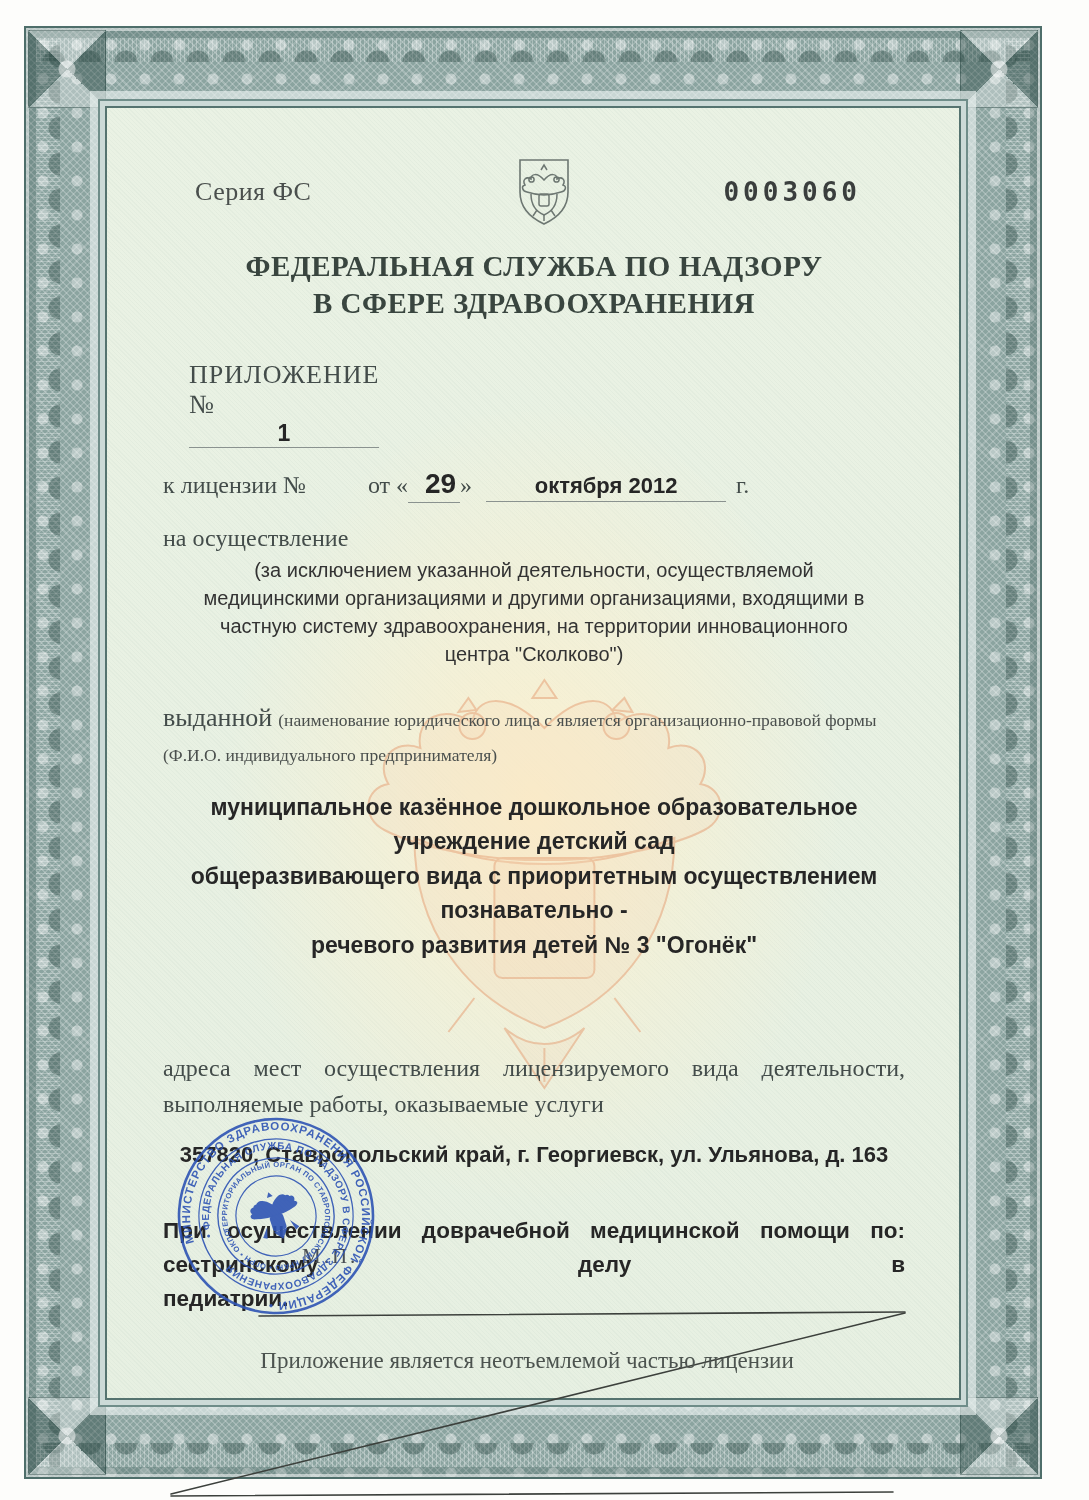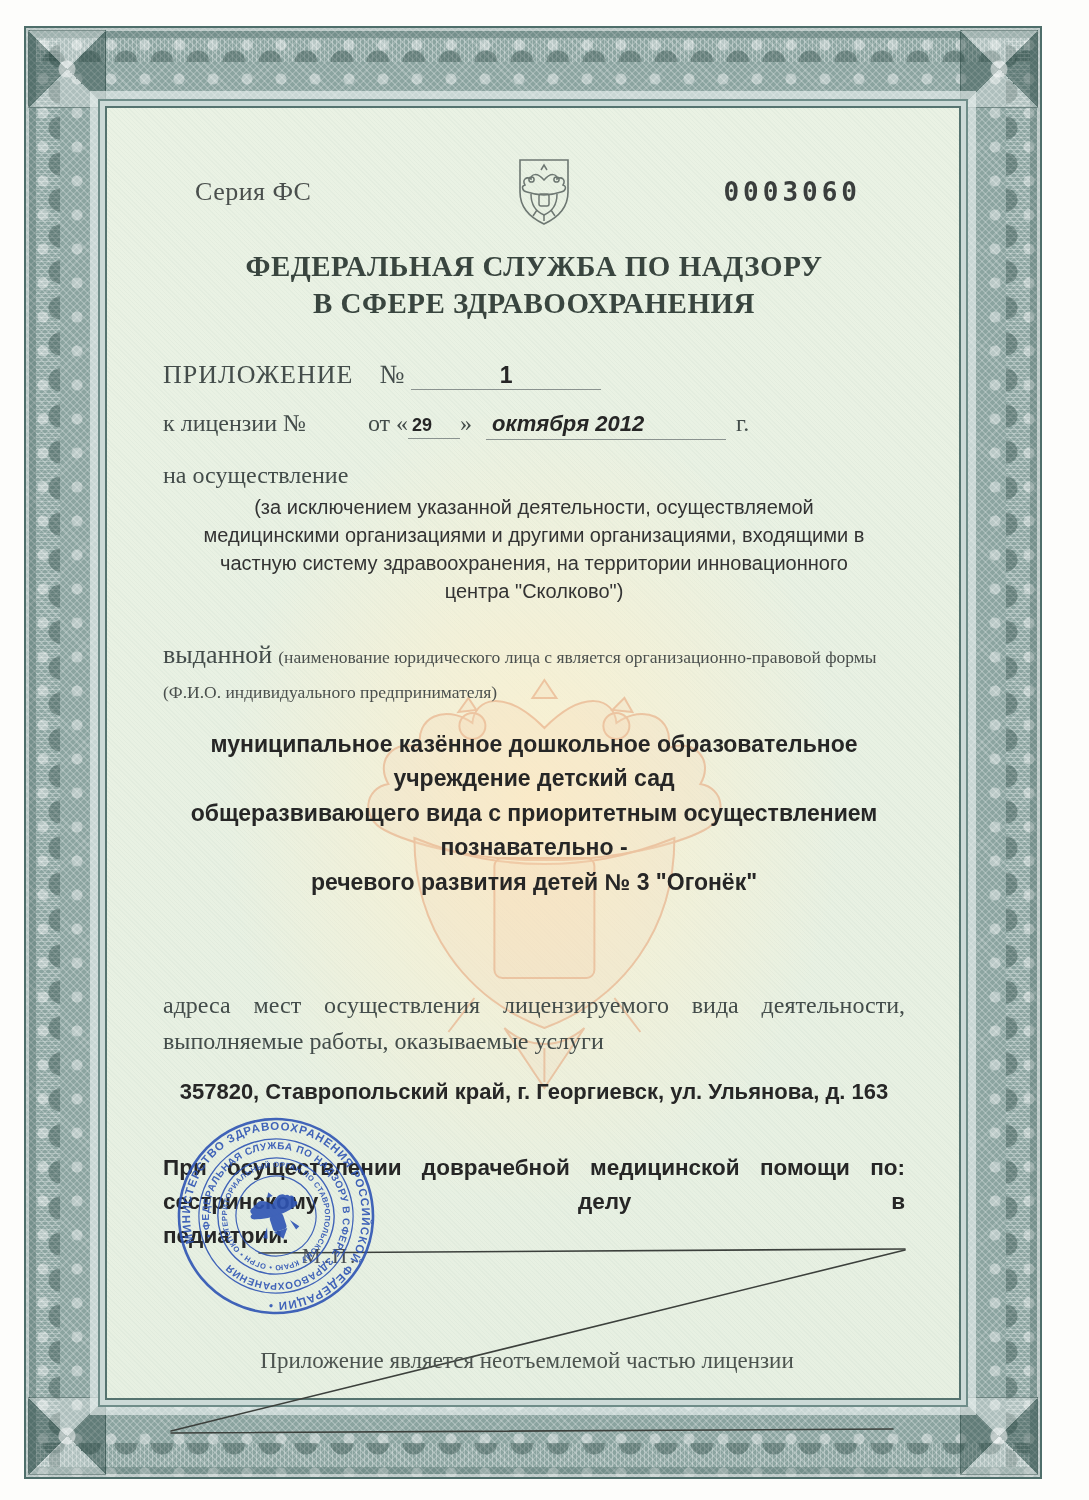--- a/index.html
+++ b/index.html
@@ -50,27 +50,27 @@
   .hdr-num{flex:1;text-align:right;padding-right:44px;
            font-family:"DejaVu Sans Mono",monospace;font-size:26px;font-weight:700;
            letter-spacing:4px;color:#3a3e3d;}
   .title{margin-top:22px;text-align:center;font-weight:700;font-size:29px;line-height:1.28;
          color:#39453f;letter-spacing:.5px;}
   
   .row{display:flex;align-items:baseline;}
   .ser{font-size:24px;color:#434c4a;}
   .bold-sans{font-family:"Liberation Sans","DejaVu Sans",sans-serif;font-weight:700;color:#262626;}
   .fill{border-bottom:1.6px solid #8a928f;}
-  .appendix-row{margin-top:38px;}
+  .appendix-row{margin-top:38px;flex-direction:column;}
   .appendix-row .lbl{font-size:26px;letter-spacing:1px;}
   .appendix-num{display:inline-block;width:190px;text-align:center;font-size:23px;margin-left:6px;}
   .license-row{margin-top:20px;}
   .lic-num{display:inline-block;min-width:300px;padding:0 8px 2px 10px;font-size:22px;}
-  .lic-day{display:inline-block;min-width:44px;text-align:left;font-size:18px;padding:0 4px 2px;}
-  .lic-month{display:inline-block;min-width:228px;font-size:22px;padding:0 6px 2px;margin:0 10px 0 14px;font-style:italic;}
+  .lic-day{display:inline-block;min-width:44px;text-align:right;font-size:28px;padding:0 4px 2px;}
+  .lic-month{display:inline-block;min-width:228px;text-align:center;font-size:22px;padding:0 6px 2px;margin:0 10px 0 14px;}
   .gap1{width:62px;} 
   .intro{margin-top:22px;font-size:24px;}
   .activity-name{margin-top:6px;text-align:center;font-size:24px;}
   .exception{margin:4px auto 0;width:92%;text-align:center;
              font-family:"Liberation Sans","DejaVu Sans",sans-serif;
              font-size:20px;line-height:1.4;color:#333;}
   .issued{margin-top:30px;font-size:20px;line-height:1.55;color:#4a4f4d;}
   .issued .lead{font-size:26px;color:#434c4a;margin-right:6px;}
   .issued .hint{font-size:17.5px;}
   .org{margin-top:8px;text-align:center;font-size:23px;line-height:1.5;}

